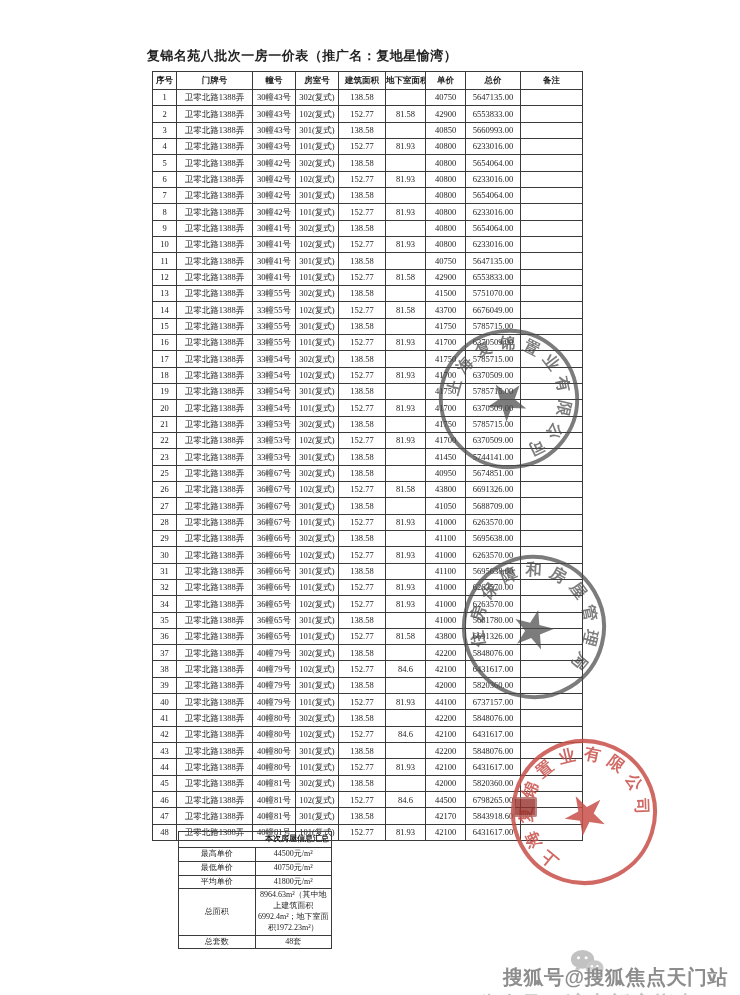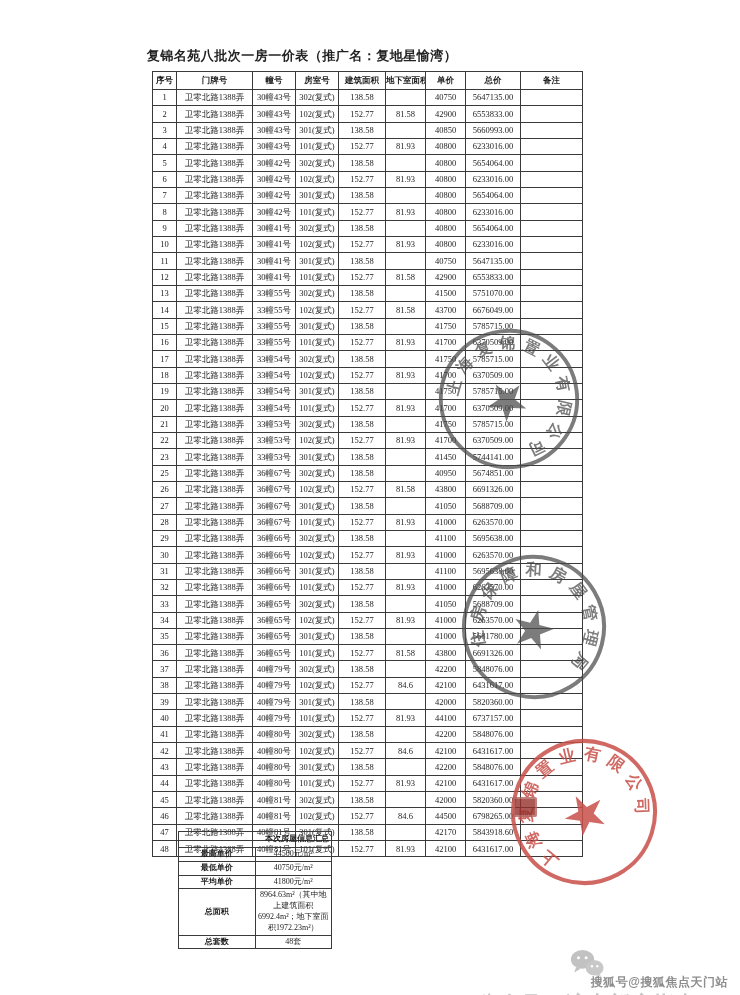--- a/index.html
+++ b/index.html
@@ -30,41 +30,41 @@
     position:absolute;left:178px;top:831px;width:154px;
     border-collapse:collapse;table-layout:fixed;
     font-family:"Liberation Serif","DejaVu Serif",serif;
     font-size:8px;color:#1c1c1c;
   }
   .summary-table th,.summary-table td{
     border:0.8px solid #3a3a3a;text-align:center;vertical-align:middle;
     padding:1px 2px;line-height:1.35;
   }
   .summary-table .sum-head{font-weight:bold;height:13px;text-align:right;}
-  .summary-table .sum-label{width:62px;font-weight:bold;}
+  .summary-table .sum-label{width:62px;font-weight:normal;}
   
   .stamp{position:absolute;pointer-events:none;}
   .stamp svg{display:block;width:100%;height:100%;}
   .arc-text{font-size:16px;letter-spacing:7px;font-weight:bold;
     font-family:"Liberation Serif","DejaVu Serif",serif;}
   .seal-square{
     position:absolute;left:513px;top:797px;width:24px;height:20px;
     background:#97302b;opacity:.8;border-radius:2px;pointer-events:none;
     box-shadow:inset 0 0 0 2px rgba(255,255,255,.25);
   }
   
   .footer-wechat{
     position:absolute;left:477px;top:949px;display:flex;align-items:center;gap:8px;flex-direction:column;
   }
   .footer-wechat .wx-label{
     font-size:21px;color:#c6c6c6;letter-spacing:1px;font-weight:bold;
   }
   .footer-sohu{
     position:absolute;right:12px;bottom:4px;
-    font-size:12px;color:#8d8d8d;font-weight:bold;letter-spacing:.5px;
+    font-size:20px;color:#8d8d8d;font-weight:bold;letter-spacing:.5px;
     text-shadow:0 0 2px #ffffff;
   }
 </style>
 </head>
 <body>
 
 <div class="doc-title">复锦名苑八批次一房一价表（推广名：复地星愉湾）</div>
 
 <table class="price-table">
   <colgroup>
@@ -427,31 +427,20 @@
         <td>卫零北路1388弄</td>
         <td>36幢66号</td>
         <td>101(复式)</td>
         <td>152.77</td>
         <td>81.93</td>
         <td>41000</td>
         <td>6263570.00</td>
         <td></td>
       </tr>
       <tr>
-        <td>33</td>
-        <td>卫零北路1388弄</td>
-        <td>36幢65号</td>
-        <td>302(复式)</td>
-        <td>138.58</td>
-        <td></td>
-        <td>41050</td>
-        <td>5688709.00</td>
-        <td></td>
-      </tr>
-      <tr>
         <td>34</td>
         <td>卫零北路1388弄</td>
         <td>36幢65号</td>
         <td>102(复式)</td>
         <td>152.77</td>
         <td>81.93</td>
         <td>41000</td>
         <td>6263570.00</td>
         <td></td>
       </tr>

